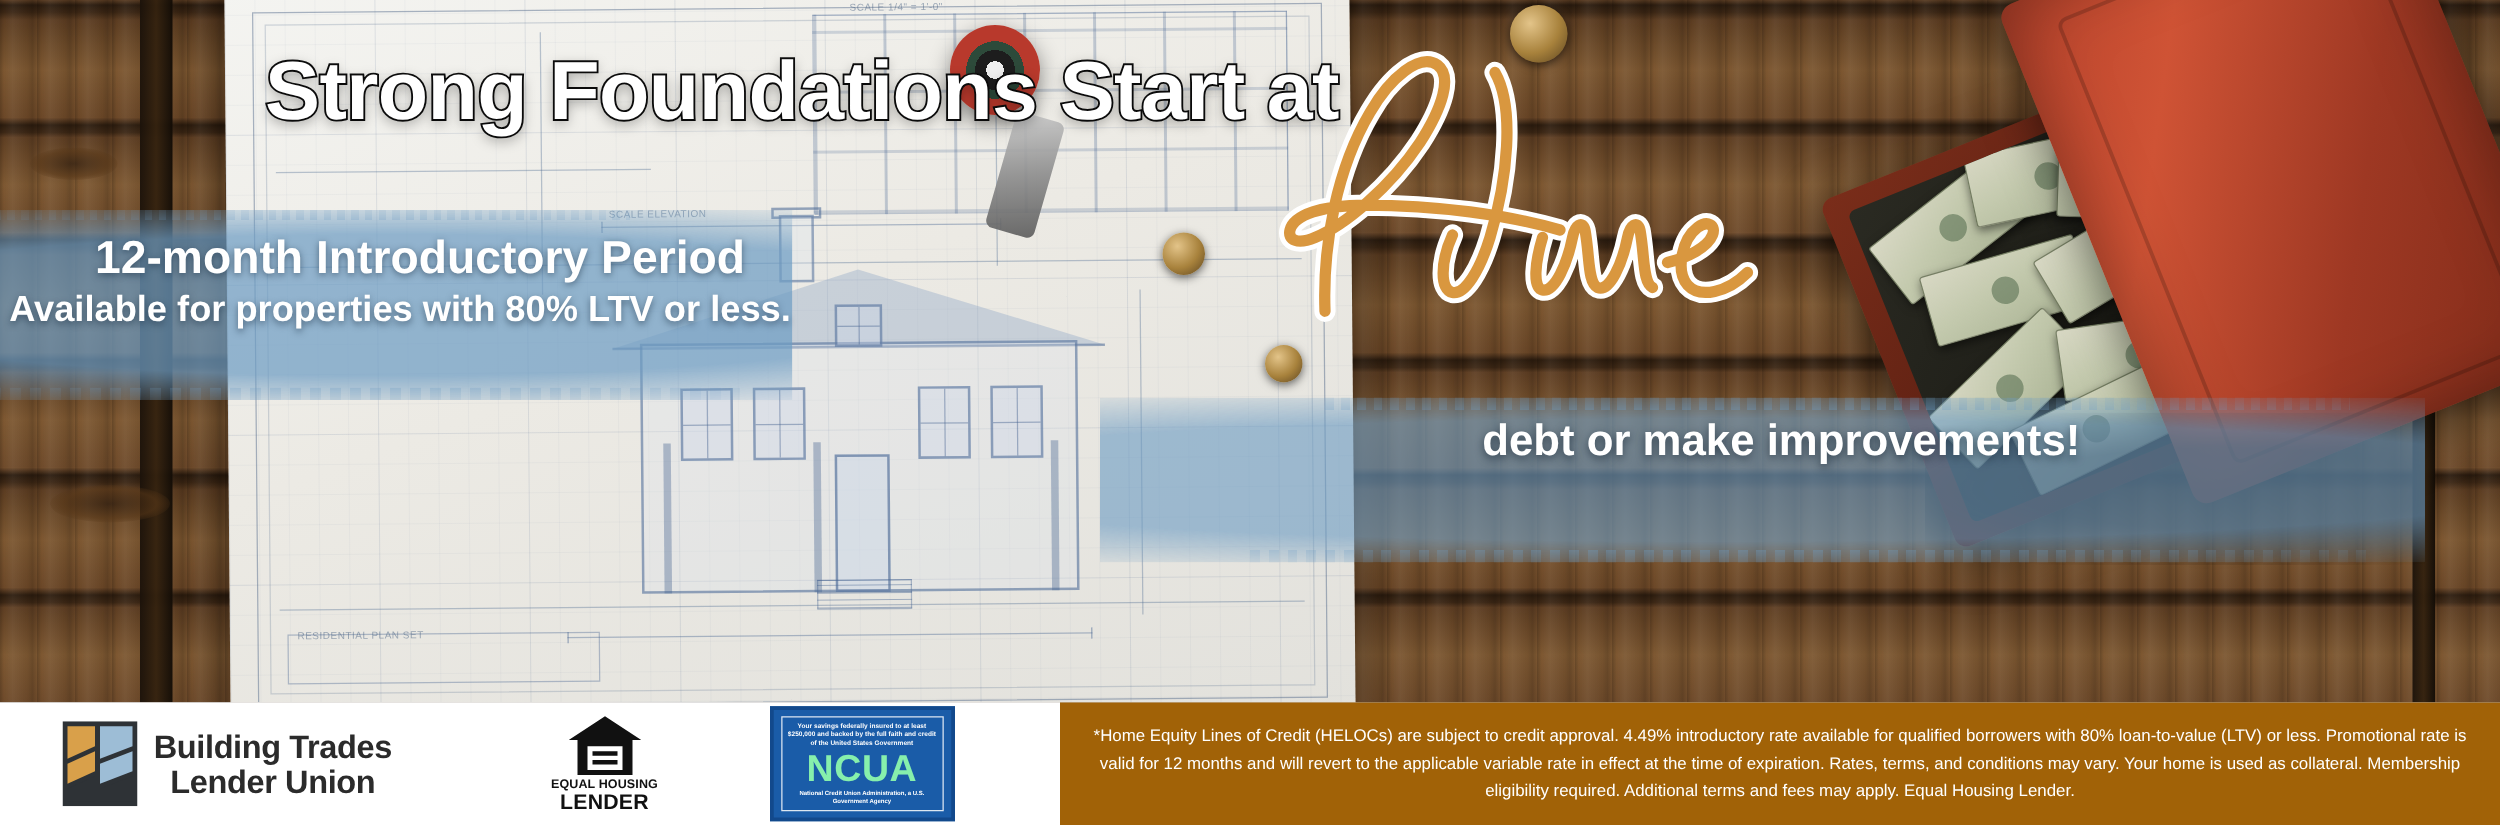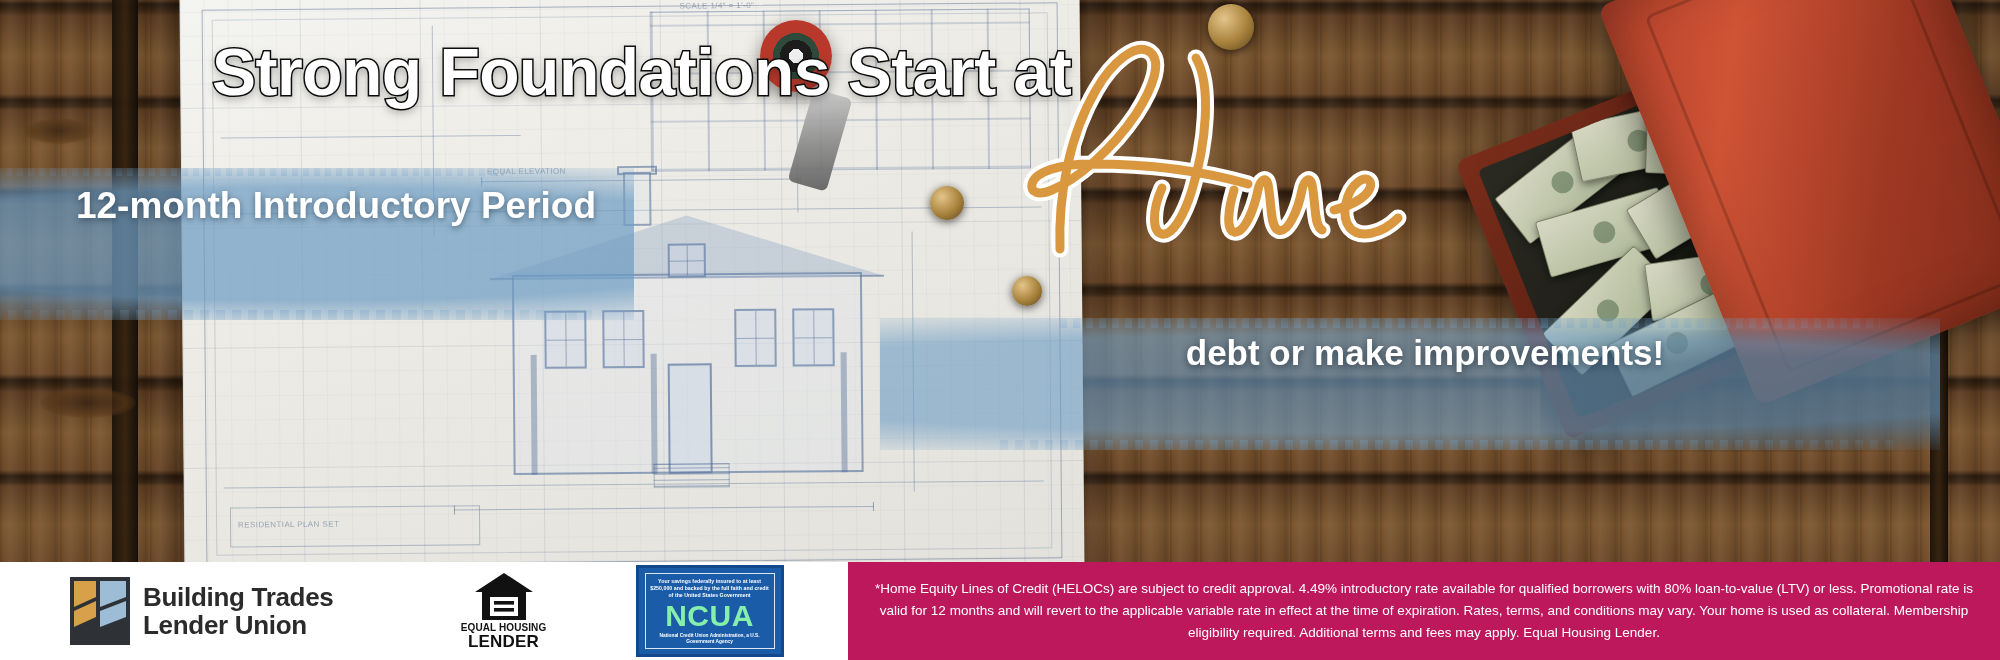--- a/index.html
+++ b/index.html
@@ -407,21 +407,22 @@
     display: flex;
     align-items: center;
     background: #ffffff;
     position: relative;
   }
 
   .btcu-logo {
     display: flex;
     align-items: center;
     gap: 13px;
-    margin-left: 70px;
+    margin-left: 50px;
+    text-align: center;
   }
   .btcu-mark { width: 60px; height: 68px; display: block; }
   .btcu-words {
     font-size: 26px;
     font-weight: bold;
     color: #2b2b2b;
     line-height: 1.08;
     letter-spacing: -0.3px;
   }
 
@@ -453,21 +454,21 @@
   .ncua-word {
     font-size: 30px; font-weight: bold; color: #86efac;
     letter-spacing: .5px; line-height: 1.06; margin: 1px 0 1px;
   }
   .ncua-bot {
     font-size: 4.8px; color: #ffffff; line-height: 1.3; font-weight: bold;
   }
 
   .footer-disclaimer {
     flex: 1;
-    background: #be185d;
+    background: #a16207;
     color: #ffffff;
     display: flex;
     align-items: center;
     justify-content: center;
     padding: 6px 26px;
   }
   .footer-disclaimer p {
     font-size: 13.5px;
     line-height: 1.62;
     text-align: center;
@@ -497,24 +498,24 @@
       <div class="bp-line" style="left:40px; top:150px; width:300px; height:1px;"></div>
       <div class="bp-line" style="left:40px; top:226px; width:820px; height:1px;"></div>
       <div class="bp-line" style="left:252px; top:40px; width:1px; height:210px;"></div>
       <div class="bp-line" style="left:616px; top:40px; width:1px; height:190px;"></div>
       <div class="bp-line" style="left:40px; top:500px; width:820px; height:1px;"></div>
       <div class="bp-line" style="left:730px; top:250px; width:1px; height:260px;"></div>
 
       <div class="bp-dim" style="left:300px; top:196px; width:320px;"></div>
       <div class="bp-dim" style="left:270px; top:524px; width:420px;"></div>
 
-      <div class="bp-note" style="left:306px; top:182px;">EQUAL ELEVATION</div>
+      <div class="bp-note" style="left:306px; top:182px;">SCALE ELEVATION</div>
       <div class="bp-note" style="left:500px; top:18px;">SCALE 1/4" = 1'-0"</div>
       <div class="bp-titleblock"></div>
-      <div class="bp-note" style="left:54px; bottom:58px;">RESIDENTIAL PLAN SET</div>
+      <div class="bp-note" style="left:54px; bottom:74px;">RESIDENTIAL PLAN SET</div>
 
       <div class="house">
         <div class="h-chimney-cap"></div>
         <div class="h-chimney"></div>
         <div class="h-roof"></div>
         <div class="h-roof-line"></div>
         <div class="h-body"></div>
         <div class="h-win" style="left:72px; top:146px; width:42px; height:58px;"></div>
         <div class="h-win" style="left:130px; top:146px; width:42px; height:58px;"></div>
         <div class="h-win" style="left:262px; top:146px; width:42px; height:58px;"></div>
@@ -566,20 +567,21 @@
           <path d="M 196 64 C 212 92 206 150 192 196 C 184 222 172 242 162 240 C 152 238 152 216 162 194"></path>
           <path d="M 234 196 C 228 216 226 236 234 238 C 244 240 254 216 258 196 C 260 186 266 182 268 190 C 272 212 270 232 278 236 C 288 240 298 216 302 196 C 304 186 310 182 312 190 C 316 212 314 232 322 236"></path>
           <path d="M 334 216 C 350 212 366 204 370 194 C 373 186 366 182 358 188 C 346 197 340 222 350 234 C 360 245 382 240 398 224"></path>
         </g>
       </g>
     </svg>
 
     <div class="brush-left"></div>
     <div class="callout-left">
       <div class="l2">12-month Introductory Period</div>
+      <div class="l3">Available for properties with 80% LTV or less.</div>
     </div>
 
     <div class="brush-right-dark"></div>
     <div class="brush-right"></div>
     <div class="callout-right">
       <div class="r2">debt or make improvements!</div>
     </div>
   </div>
 
   <div class="footer">

